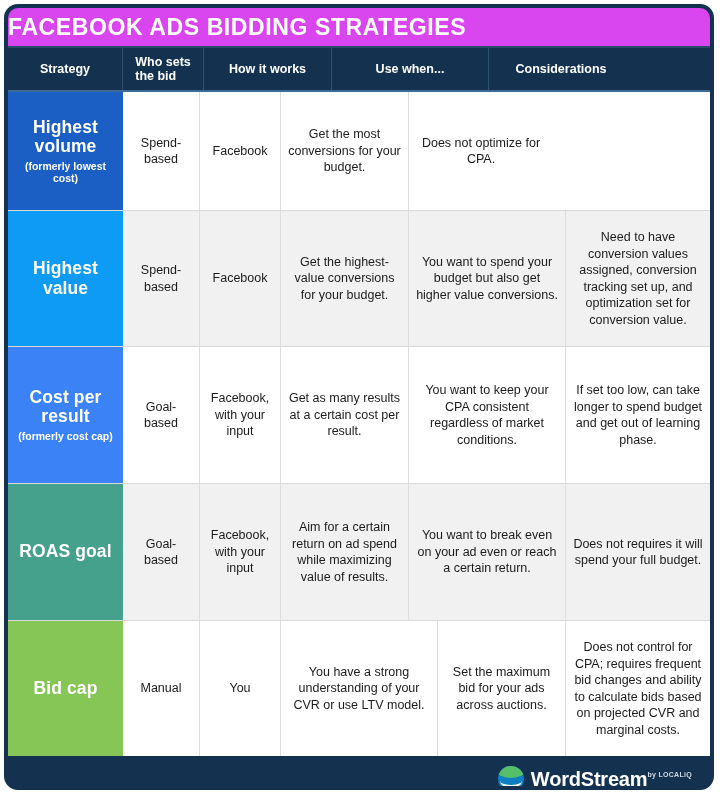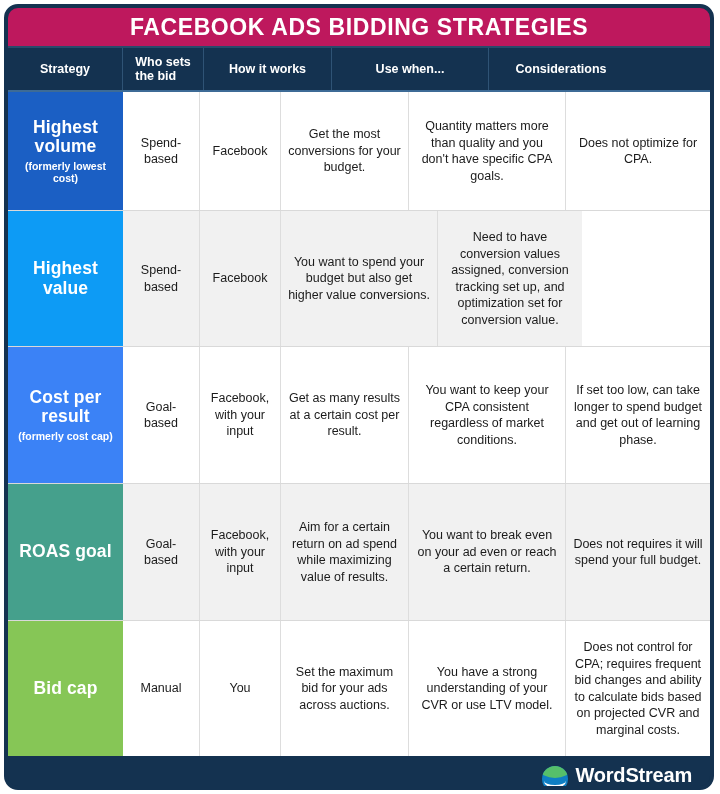--- a/index.html
+++ b/index.html
@@ -30,24 +30,24 @@
     box-sizing: border-box;
     border: 4px solid #143250;
     border-radius: 14px;
     background: #143250;
     overflow: hidden;
   }
 
   
   .title-bar {
     height: 38px;
-    background: #be185d;
-    display: flex;
-    align-items: center;
-    justify-content: center;
+    background: #d946ef;
+    display: flex;
+    align-items: center;
+    justify-content: flex-start;
   }
   .title-text {
     color: #ffffff;
     font-size: 23px;
     font-weight: bold;
     letter-spacing: 0.6px;
     font-family: "Liberation Sans", sans-serif;
     text-align: center;
     line-height: 1;
   }
@@ -171,21 +171,21 @@
     background: #56bf6a;
     border-radius: 0 0 30px 30px / 0 0 17px 17px;
   }
   .logo-mark .wave {
     position: absolute;
     left: 2px; bottom: 4px;
     width: 22px; height: 9px;
     border-bottom: 3px solid #ffffff;
     border-radius: 0 0 14px 14px / 0 0 9px 9px;
   }
-  .logo-text { display: flex; flex-direction: column; line-height: 1; }
+  .logo-text { display: flex; flex-direction: row; line-height: 1; }
   .logo-name {
     color: #ffffff;
     font-size: 20px;
     font-weight: bold;
     letter-spacing: -0.2px;
   }
   .logo-by {
     color: #cfd8e3;
     font-size: 7px;
     font-weight: bold;
@@ -216,31 +216,31 @@
     <div class="body-wrap">
 
       <div class="row r0">
         <div class="cell strat c0" style="background: rgb(27, 95, 196);">
           <div class="name">Highest volume</div>
           <div class="sub">(formerly lowest cost)</div>
         </div>
         <div class="cell c1">Spend-based</div>
         <div class="cell c2">Facebook</div>
         <div class="cell c3">Get the most conversions for your budget.</div>
-        <div class="cell c4">Quantity matters more than quality and you don't have specific CPA goals.</div>
         <div class="cell c5">Does not optimize for CPA.</div>
       </div>
 
       <div class="row r1 alt">
         <div class="cell strat c0" style="background: rgb(13, 155, 245);">
           <div class="name">Highest value</div>
 
         </div>
         <div class="cell c1">Spend-based</div>
         <div class="cell c2">Facebook</div>
+        <div class="cell c3">Get the highest-value conversions for your budget.</div>
         <div class="cell c4">You want to spend your budget but also get higher value conversions.</div>
         <div class="cell c5">Need to have conversion values assigned, conversion tracking set up, and optimization set for conversion value.</div>
       </div>
 
       <div class="row r2">
         <div class="cell strat c0" style="background: #3b82f6;">
           <div class="name">Cost per result</div>
           <div class="sub">(formerly cost cap)</div>
         </div>
         <div class="cell c1">Goal-based</div>
@@ -261,22 +261,22 @@
         <div class="cell c5">Does not requires it will spend your full budget.</div>
       </div>
 
       <div class="row r4">
         <div class="cell strat c0" style="background: rgb(134, 198, 86);">
           <div class="name">Bid cap</div>
 
         </div>
         <div class="cell c1">Manual</div>
         <div class="cell c2">You</div>
+        <div class="cell c4">You have a strong understanding of your CVR or use LTV model.</div>
         <div class="cell c3">Set the maximum bid for your ads across auctions.</div>
-        <div class="cell c4">You have a strong understanding of your CVR or use LTV model.</div>
         <div class="cell c5">Does not control for CPA; requires frequent bid changes and ability to calculate bids based on projected CVR and marginal costs.</div>
       </div>
 
     </div>
 
     <div class="footer">
       <div class="logo">
         <span class="logo-mark">
           <span class="leaf"></span>
           <span class="wave"></span>

